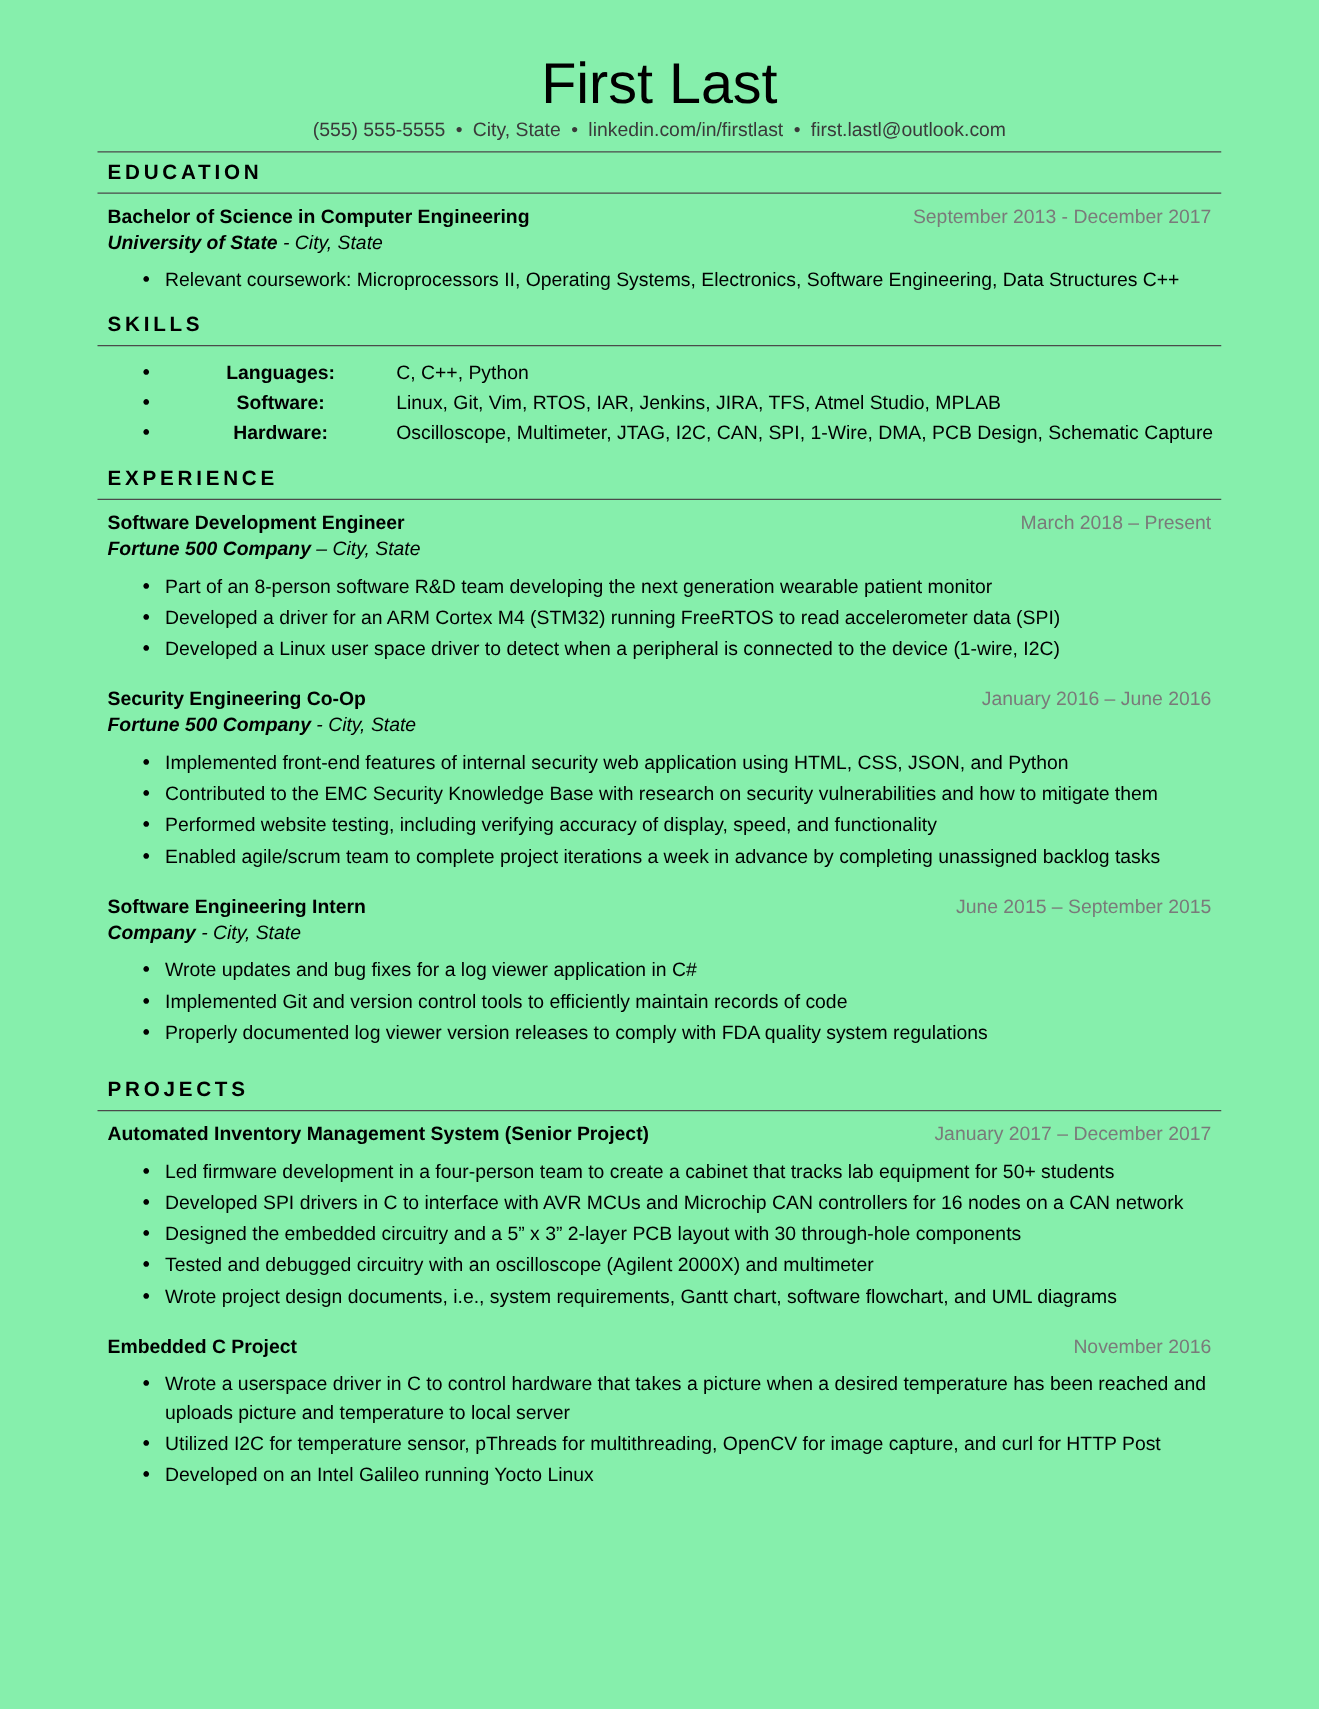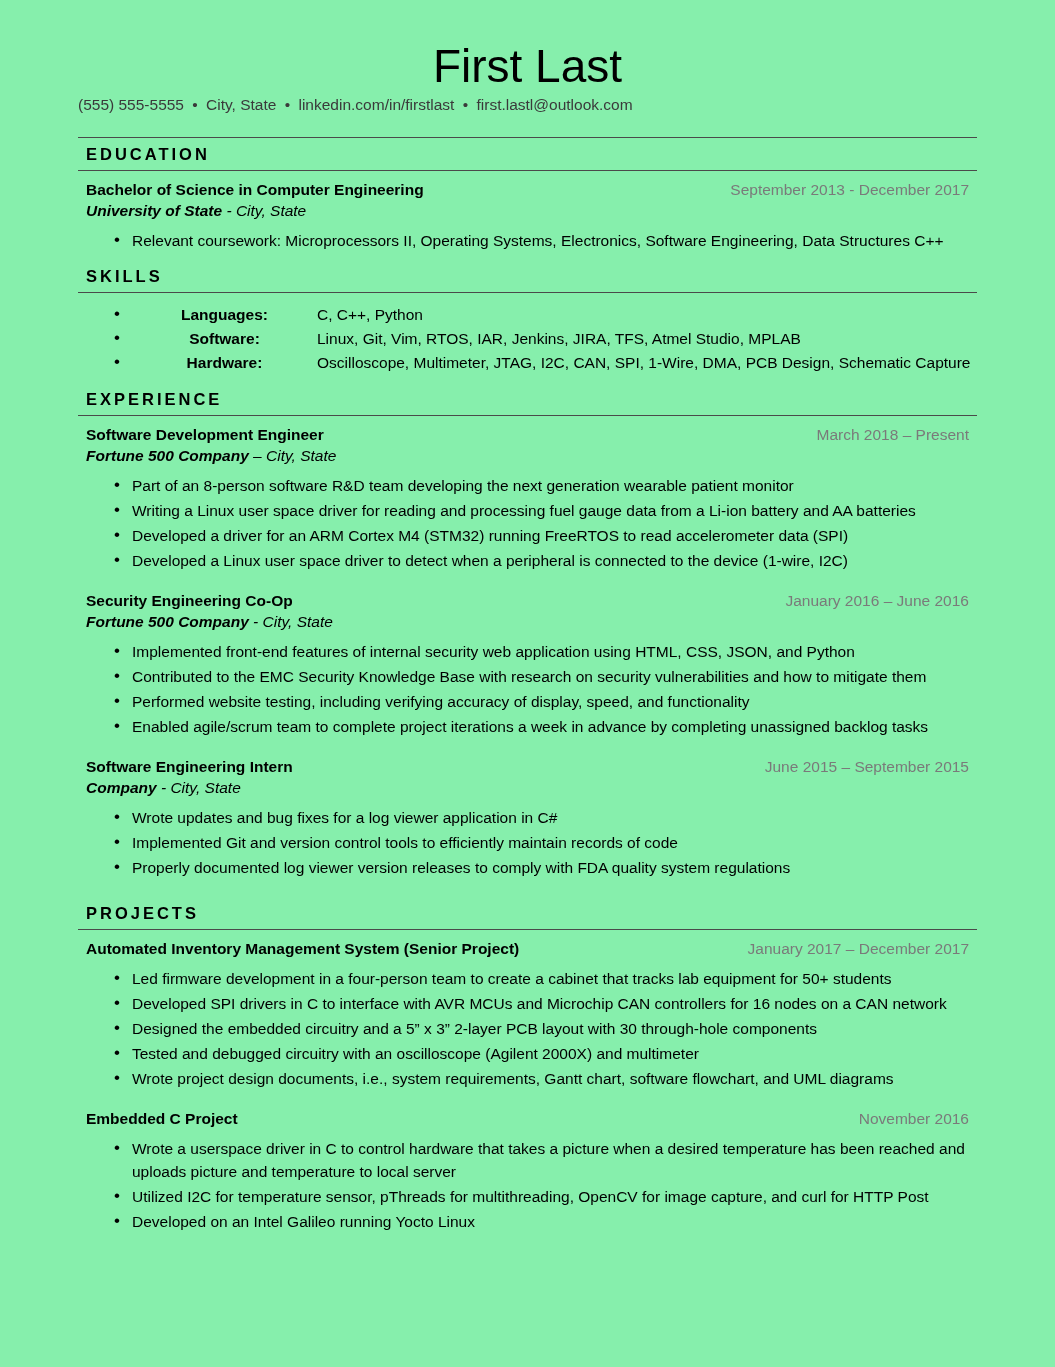--- a/index.html
+++ b/index.html
@@ -25,23 +25,24 @@
   .name {
     text-align: center;
     font-size: 46px;
     font-weight: 400;
     letter-spacing: 0px;
     line-height: 56px;
     margin: 8px 0 2px 0;
     color: #000;
   }
   .contact {
+    text-align: center;
     font-size: 15.5px;
     color: #3a3a3a;
-    padding-bottom: 23px;
+    padding-bottom: 7px;
     border-bottom: 1.5px solid #4a4a4a;
     margin-bottom: 0;
   }
   .contact .sep {
     color: #3a3a3a;
     padding: 0 4px;
   }
   .section-title {
     font-size: 16.5px;
     font-weight: bold;
@@ -188,21 +189,20 @@
     <div class="entry">
       <div class="entry-head">
         <span class="entry-title">Software Development Engineer</span>
         <span class="entry-date">March 2018 – Present</span>
       </div>
       <div class="entry-sub">
         <b>Fortune 500 Company</b><span> – City, State</span>
       </div>
       <ul class="bullets">
         <li>Part of an 8-person software R&amp;D team developing the next generation wearable patient monitor</li>
-        <li>Writing a Linux user space driver for reading and processing fuel gauge data from a Li-ion battery and AA batteries</li>
         <li>Developed a driver for an ARM Cortex M4 (STM32) running FreeRTOS to read accelerometer data (SPI)</li>
         <li>Developed a Linux user space driver to detect when a peripheral is connected to the device (1-wire, I2C)</li>
       </ul>
     </div>
 
     <div class="gap-md"></div>
 
     <div class="entry">
       <div class="entry-head">
         <span class="entry-title">Security Engineering Co-Op</span>

